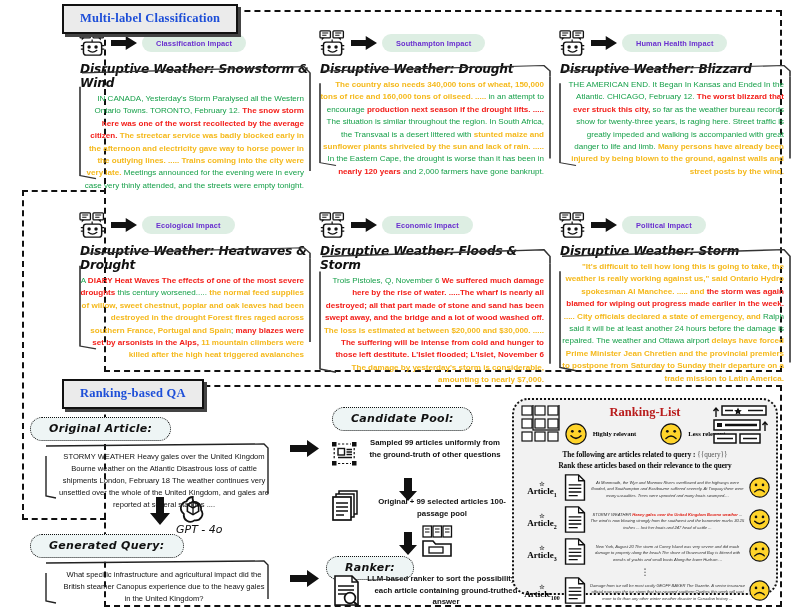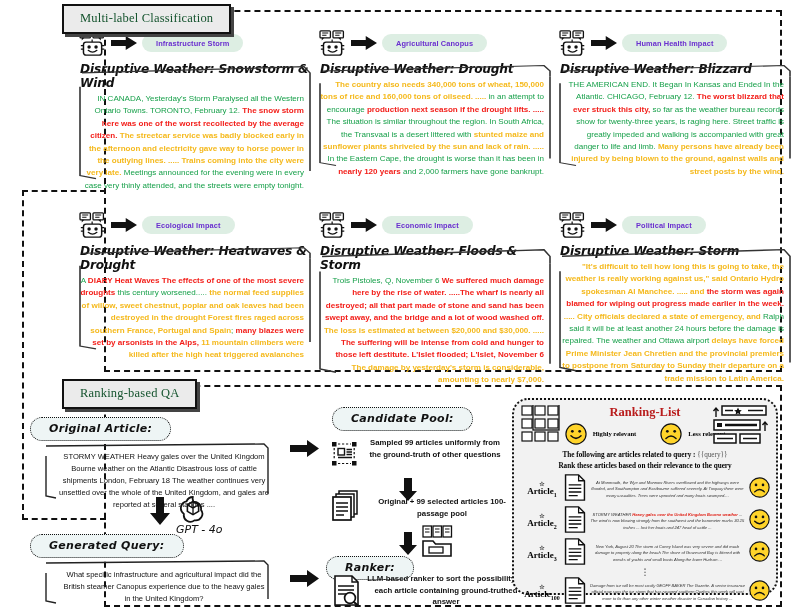--- a/index.html
+++ b/index.html
@@ -27,23 +27,23 @@
     border-top: 2px dashed #111;
     border-bottom: 2px dashed #111;
   }
 
   .sec-title {
     position: absolute;
     background: #ebebeb;
     border: 2px solid #111;
     box-shadow: 3px 3px 0 #444;
     font-family: "Liberation Serif", serif;
-    font-weight: normal;
+    font-weight: bold;
     font-size: 12.5px;
-    color: #14532d;
+    color: #1d4ed8;
     padding: 5px 16px 6px 16px;
     letter-spacing: .2px;
     white-space: nowrap;
     z-index: 6;
   }
   #title-classification { left: 62px; top: 4px; }
   #title-qa            { left: 62px; top: 379px; }
 
   
   .card { position: absolute; width: 232px; }
@@ -161,21 +161,21 @@
    <rect x="6" y="14" width="21" height="15" rx="3" fill="#fff" stroke="#111" stroke-width="1.7"></rect>
    <circle cx="12.5" cy="19.5" r="2" fill="#111"></circle>
    <circle cx="20.5" cy="19.5" r="2" fill="#111"></circle>
    <path d="M11.5,23.5 Q16.5,27.5 21.5,23.5" fill="none" stroke="#111" stroke-width="1.5" stroke-linecap="round"></path>
    <path d="M3,18 L6,18 M3,22 L6,22 M27,18 L30,18 M27,22 L30,22" stroke="#111" stroke-width="1.5"></path>
  </svg></span>
       <span class="arrow-ic">
  <svg viewBox="0 0 30 16" width="26" height="14">
    <path d="M0,4.5 L17,4.5 L17,0 L30,8 L17,16 L17,11.5 L0,11.5 Z" fill="#111"></path>
  </svg></span>
-      <span class="badge">Infrastructure Storm</span>
+      <span class="badge">Classification Impact</span>
     </div>
     <div class="paper-wrap">
       <svg class="edge" viewBox="0 0 244 170" preserveAspectRatio="none">
         <path d="M8,22 L230,14 L236,22 L236,30" fill="none" stroke="#333" stroke-width="1.6"></path>
         <path d="M236,30 L236,150" fill="none" stroke="#333" stroke-width="1.6"></path>
         <path d="M6,40 L6,156 L22,160" fill="none" stroke="#333" stroke-width="1.6"></path>
       </svg>
       <div class="art-title">Disruptive Weather: Snowstorm &amp; Wind</div>
       <div class="art-body"><span class="g">IN CANADA, Yesterday's Storm Paralysed all the Western Ontario Towns. TORONTO, February 12. </span><span class="r">The snow storm here was one of the worst recollected by the average citizen. </span><span class="y">The streetcar service was badly blocked early in the afternoon and electricity gave way to horse power in the outlying lines. ..... Trains coming into the city were very late. </span><span class="g">Meetings announced for the evening were in every case very thinly attended, and the streets were empty tonight.</span></div>
     </div>
@@ -194,21 +194,21 @@
    <rect x="6" y="14" width="21" height="15" rx="3" fill="#fff" stroke="#111" stroke-width="1.7"></rect>
    <circle cx="12.5" cy="19.5" r="2" fill="#111"></circle>
    <circle cx="20.5" cy="19.5" r="2" fill="#111"></circle>
    <path d="M11.5,23.5 Q16.5,27.5 21.5,23.5" fill="none" stroke="#111" stroke-width="1.5" stroke-linecap="round"></path>
    <path d="M3,18 L6,18 M3,22 L6,22 M27,18 L30,18 M27,22 L30,22" stroke="#111" stroke-width="1.5"></path>
  </svg></span>
       <span class="arrow-ic">
  <svg viewBox="0 0 30 16" width="26" height="14">
    <path d="M0,4.5 L17,4.5 L17,0 L30,8 L17,16 L17,11.5 L0,11.5 Z" fill="#111"></path>
  </svg></span>
-      <span class="badge">Agricultural Canopus</span>
+      <span class="badge">Southampton Impact</span>
     </div>
     <div class="paper-wrap">
       <svg class="edge" viewBox="0 0 244 170" preserveAspectRatio="none">
         <path d="M8,22 L230,14 L236,22 L236,30" fill="none" stroke="#333" stroke-width="1.6"></path>
         <path d="M236,30 L236,150" fill="none" stroke="#333" stroke-width="1.6"></path>
         <path d="M6,40 L6,156 L22,160" fill="none" stroke="#333" stroke-width="1.6"></path>
       </svg>
       <div class="art-title">Disruptive Weather: Drought</div>
       <div class="art-body"><span class="y">The country also needs 340,000 tons of wheat, 150,000 tons of rice and 160,000 tons of oilseed. ..... </span><span class="g">in an attempt to encourage </span><span class="r">production next season if the drought lifts. ..... </span><span class="g">The situation is similar throughout the region. In South Africa, the Transvaal is a desert littered with </span><span class="y">stunted maize and sunflower plants shriveled by the sun and lack of rain. ..... </span><span class="g">In the Eastern Cape, the drought is worse than it has been in </span><span class="r">nearly 120 years </span><span class="g">and 2,000 farmers have gone bankrupt.</span></div>
     </div>

